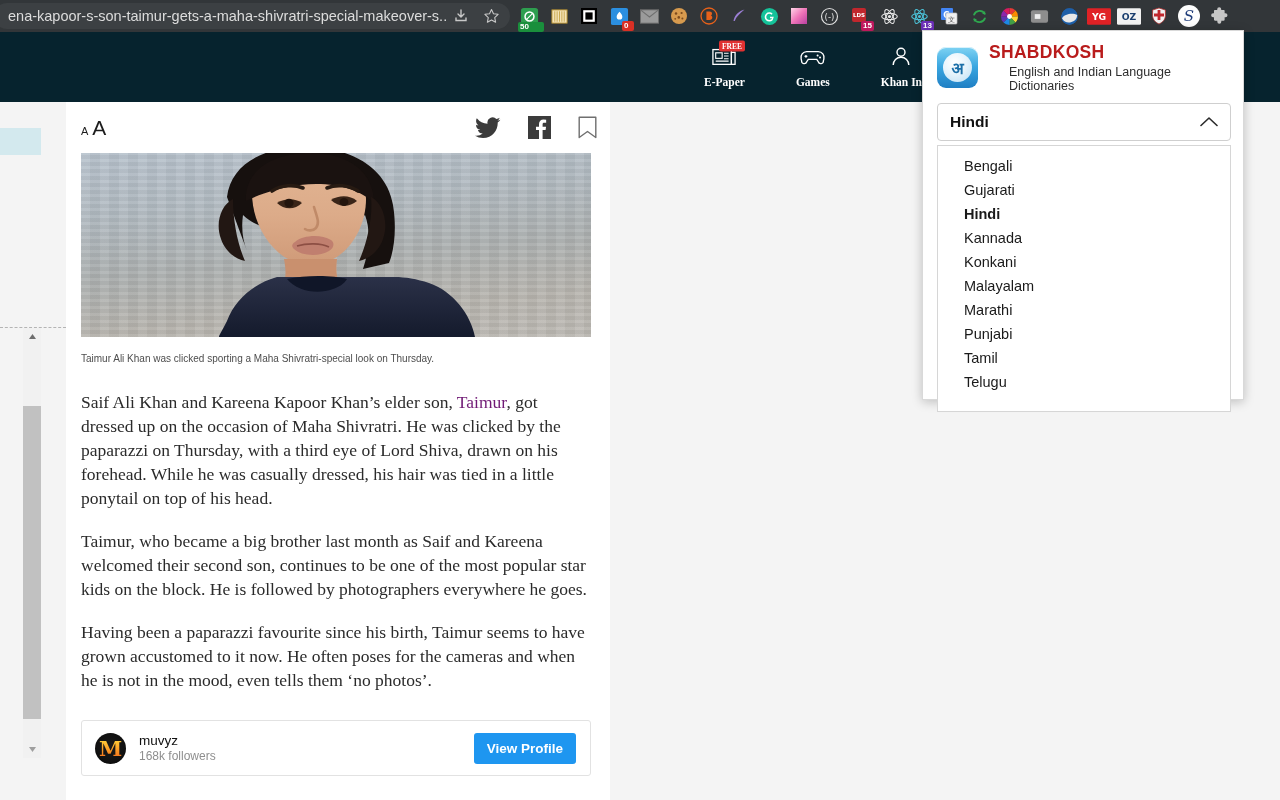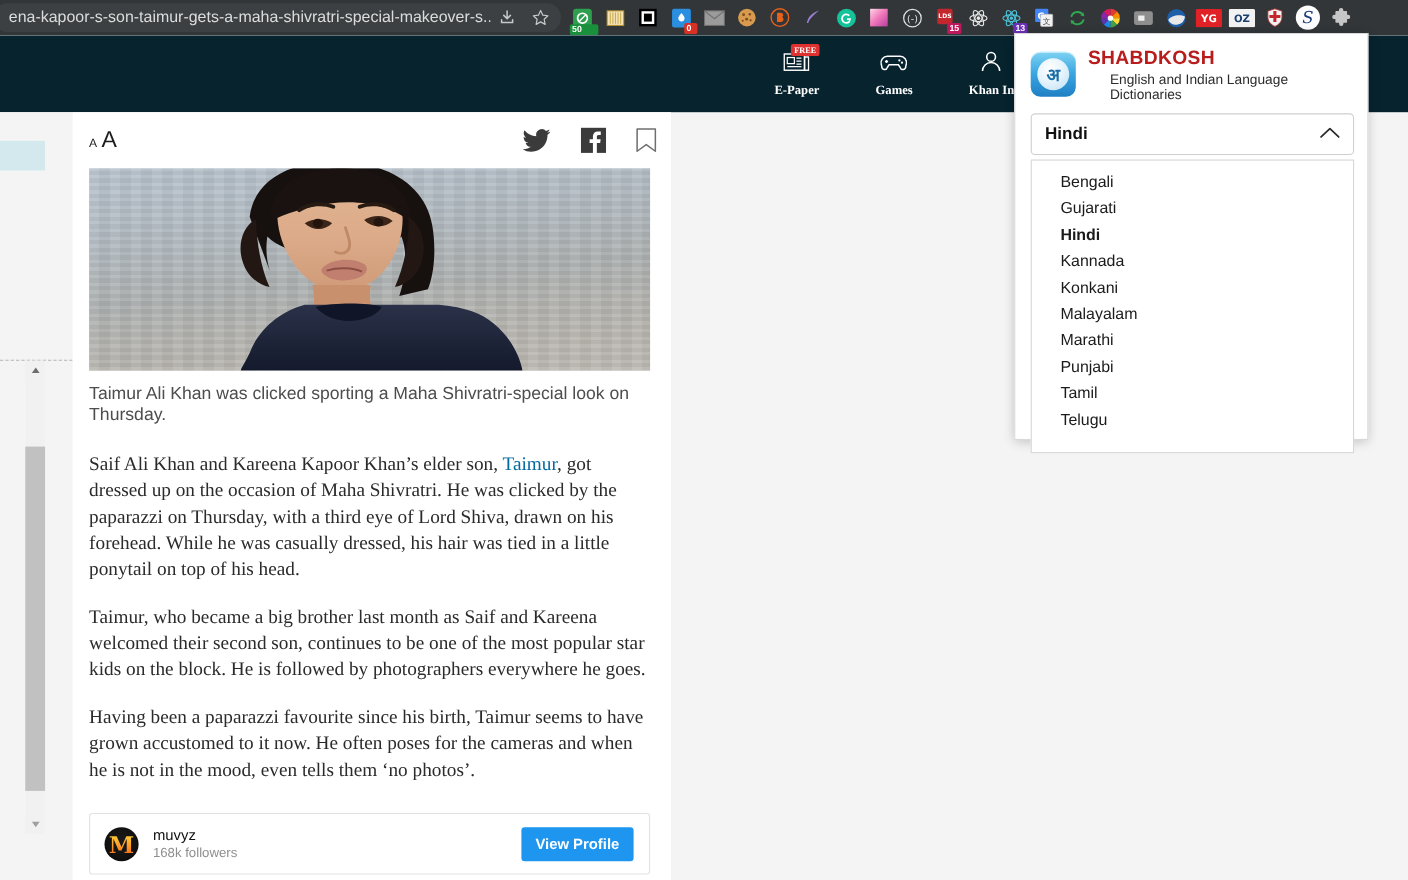--- a/index.html
+++ b/index.html
@@ -164,30 +164,30 @@
   .photo-noise {
     position: absolute; inset: 0;
     background:
       repeating-linear-gradient(0deg, rgba(255,255,255,.05) 0 3px, rgba(0,0,0,.035) 3px 7px),
       repeating-linear-gradient(90deg, rgba(255,255,255,.04) 0 9px, rgba(0,0,0,.03) 9px 19px);
   }
   .photo-child { position: absolute; left: 0; top: 0; width: 100%; height: 100%; }
 
   .caption {
     margin: 12px 24px 0 15px;
-    font-size: 16px; line-height: 19px; color: #4d4d4d;
+    font-size: 10px; line-height: 19px; color: #4d4d4d;
     font-family: "Liberation Sans", sans-serif;
   }
   .body-text {
     margin: 22px 20px 0 15px;
     font-family: "Liberation Serif", serif;
     font-size: 17.5px; line-height: 24px; color: #2b2b2b;
   }
   .body-text + .body-text { margin-top: 19px; }
-  .body-link { color: #0369a1; text-decoration: none; cursor: pointer; }
+  .body-link { color: #701a75; text-decoration: none; cursor: pointer; }
 
   .profile-card {
     margin: 28px 19px 0 15px;
     height: 56px;
     border: 1px solid #e2e2e2; border-radius: 3px;
     display: flex; align-items: center;
     padding: 0 14px 0 13px;
     background: #fff;
   }
   .avatar {

